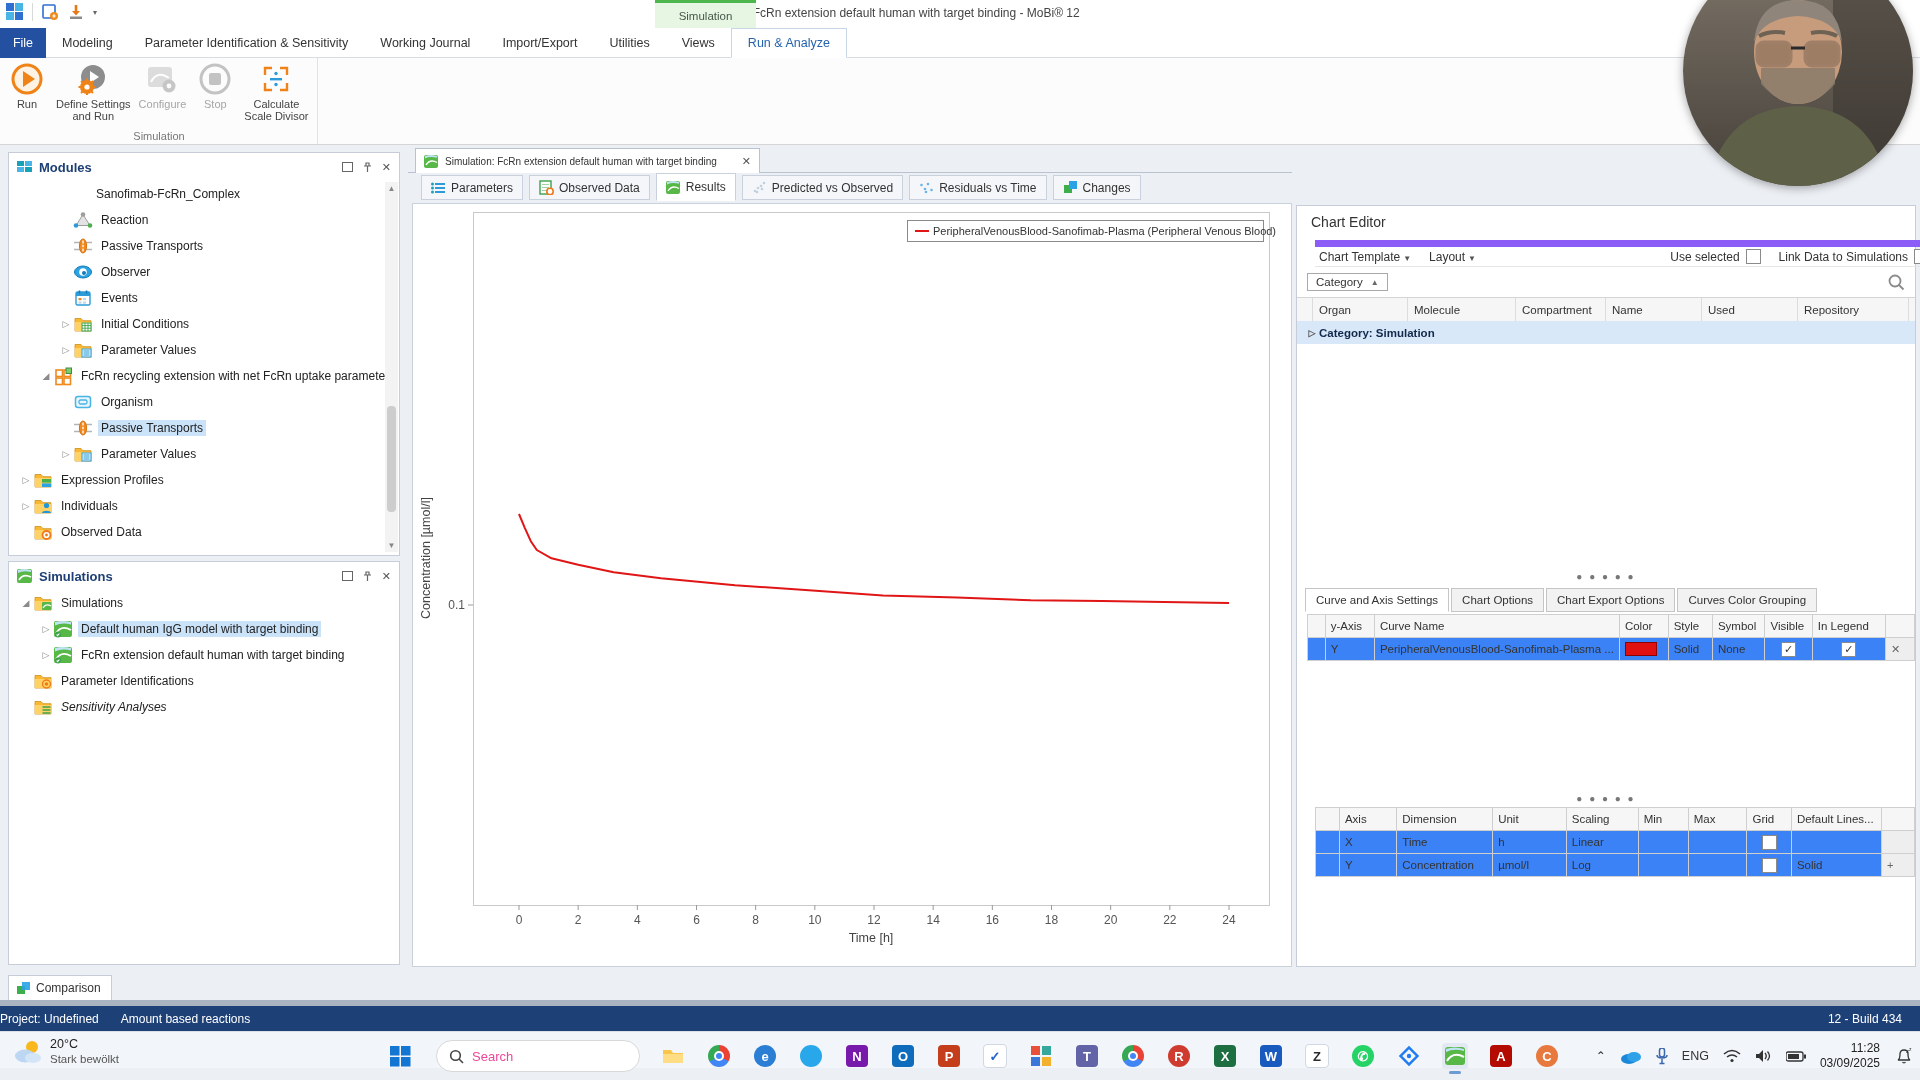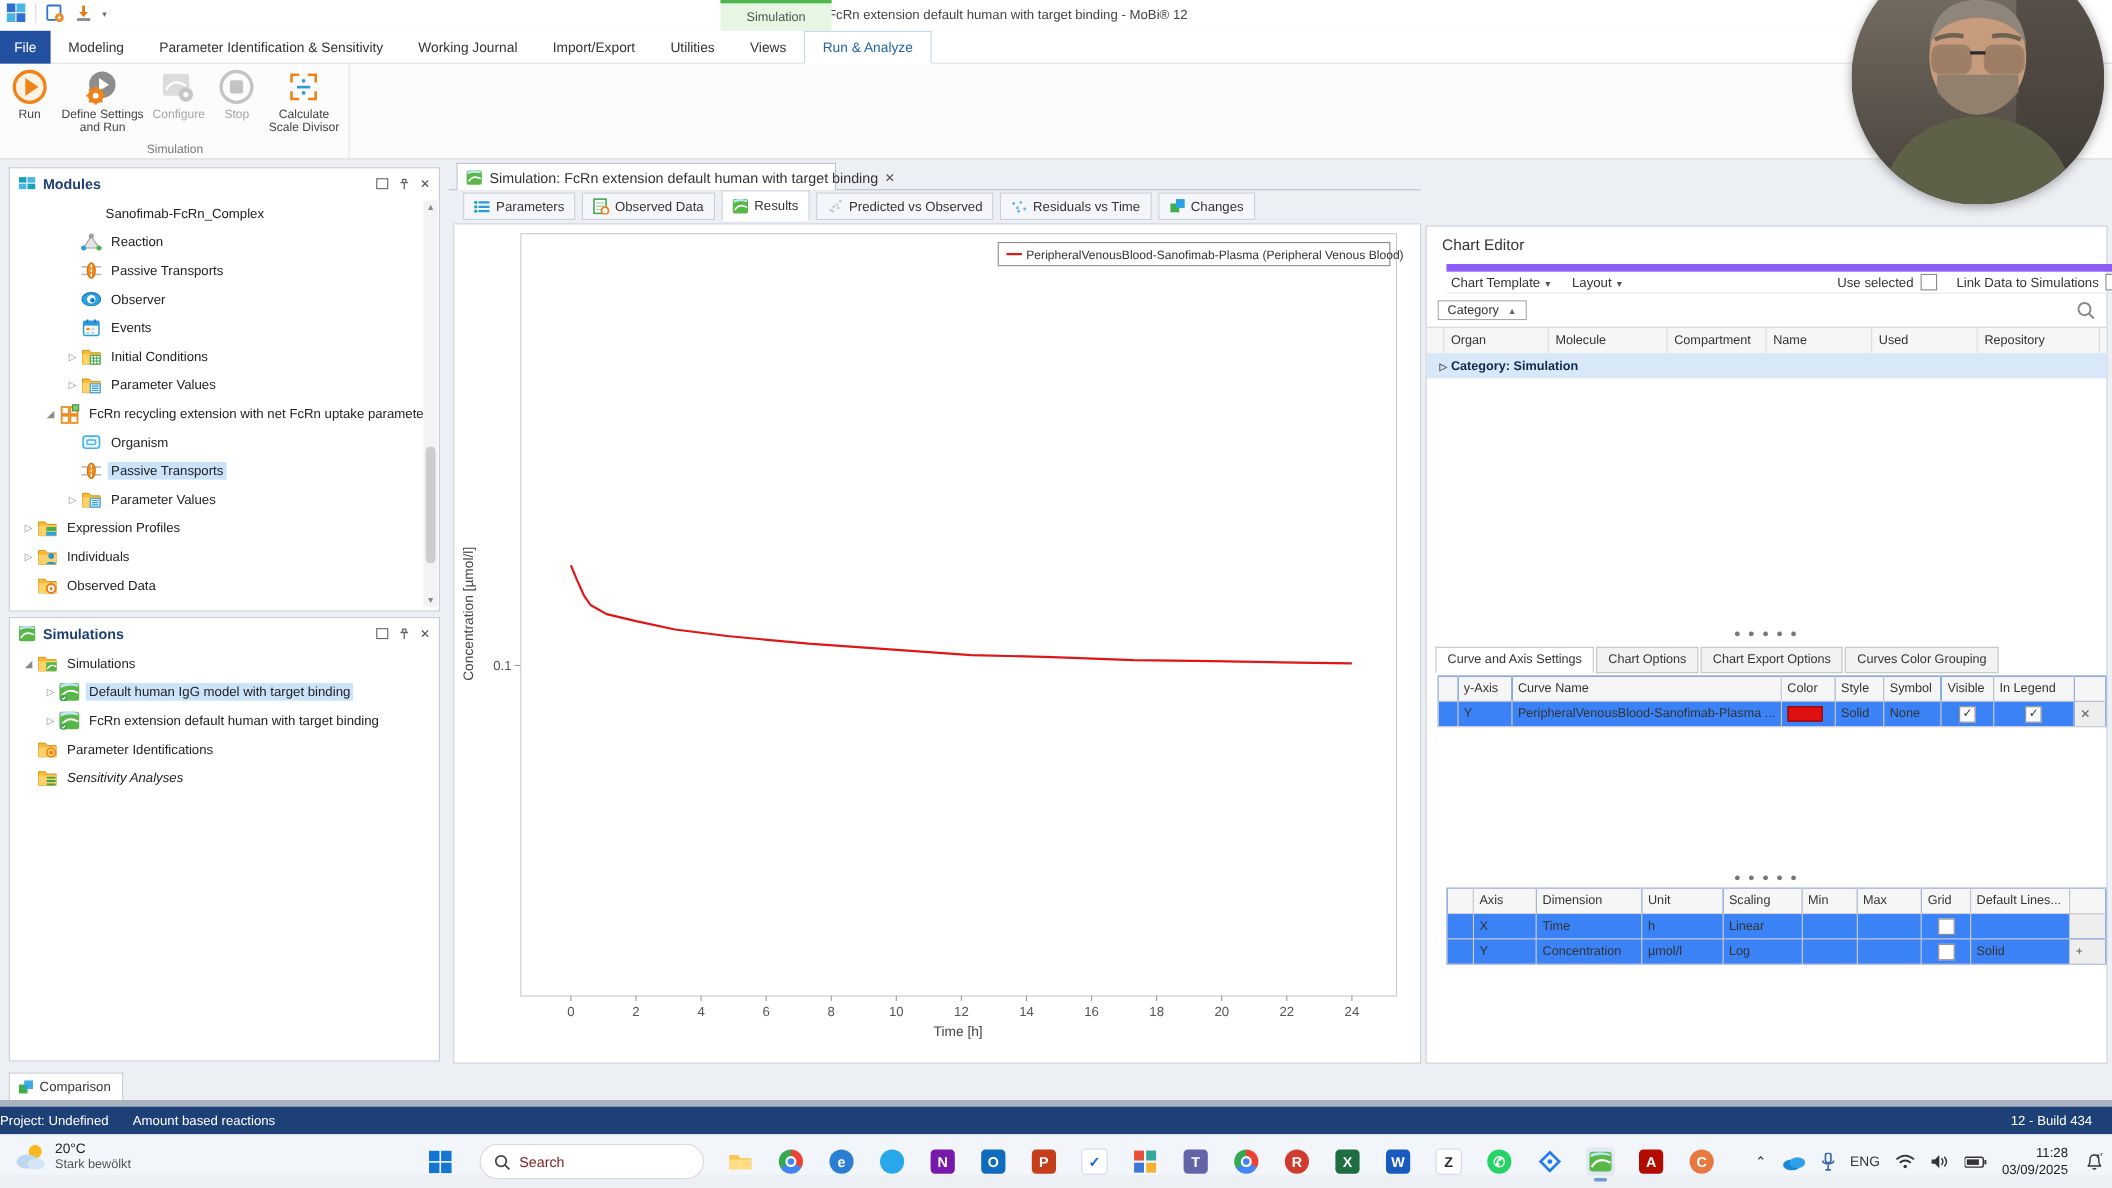--- a/index.html
+++ b/index.html
@@ -82,21 +82,21 @@
   .xcell{background:#eee;text-align:center;color:#666;font-size:11px}
 
   
   #comparison-tab{left:8px;top:975px;width:104px;height:25px;background:#fff;border:1px solid #c6cdd8;border-bottom:none;
                   display:flex;align-items:center;gap:6px;padding:0 8px;box-sizing:border-box;font-size:12px;color:#333}
   #gray-strip{left:0;top:1000px;width:1920px;height:6px;background:#aab3c0}
   #statusbar{left:0;top:1006px;width:1920px;height:25px;background:#1d4077;color:#fff;font-size:12px;display:flex;align-items:center}
   #taskbar{left:0;top:1031px;width:1920px;height:37px;background:#f2f5f9;border-top:1px solid #dce1e8;box-sizing:border-box}
   #tb-weather{left:12px;top:5px;display:flex;align-items:center;gap:8px}
   #tb-search{left:436px;top:8px;width:204px;height:32px;background:#fff;border:1px solid #d8d8d8;border-radius:16px;
-             display:flex;align-items:center;gap:8px;padding:0 12px;box-sizing:border-box;color:#7f1d1d;font-size:13px}
+             display:flex;align-items:center;gap:8px;padding:0 12px;box-sizing:border-box;color:#ec4899;font-size:13px}
   #tb-icons{left:660px;top:6px;display:flex;gap:20px;align-items:center;height:36px}
   .tbi{width:26px;height:26px;display:flex;align-items:center;justify-content:center;position:relative}
   .tbi.active-app{background:#e2e9f2;border-radius:4px}
   .tbi.active-app:after{content:"";position:absolute;bottom:-5px;left:7px;width:12px;height:3px;border-radius:2px;background:#6b9bd2}
   .appsq{width:22px;height:22px;border-radius:4px;display:flex;align-items:center;justify-content:center;color:#fff;font-weight:bold;font-size:13px}
   #tb-tray{right:8px;top:0;height:48px;display:flex;align-items:center;gap:14px;color:#333;position:absolute}
   #tb-clock{text-align:right;font-size:12px;line-height:15px;color:#222}
 
   
   #webcam{left:1683px;top:-44px;width:230px;height:230px;border-radius:50%;overflow:hidden;z-index:50;box-shadow:0 2px 10px rgba(0,0,0,.35)}
@@ -491,21 +491,21 @@
 
 <div class="abs" id="doc-tabbar-line"></div>
 <div class="abs doctab" style="left:415px;top:148px;width:345px;height:25px">
   <span>
     <svg width="15" height="15">
         <rect x="0" y="1" width="14" height="13" rx="2" fill="#57b847"></rect>
         <path d="M1 4.5 Q6 2 13 3.8 L13 2 Q7 0 1 2 Z" fill="#bfe3f2"></path>
         <path d="M2 11 Q6 4.5 13 8.5" stroke="#fff" stroke-width="1.4" fill="none"></path>
       </svg>
   </span>
-  <span style="font-size:13px;color:#333;white-space:nowrap">Simulation: FcRn extension default human with target binding</span>
+  <span style="font-size:10px;color:#333;white-space:nowrap">Simulation: FcRn extension default human with target binding</span>
   <span style="margin-left:auto;font-size:11px;color:#555">✕</span>
 </div>
 <div class="abs" id="view-tabs">
     <div class="vtab">
       <span>
         <svg width="15" height="14">
           <g stroke="#2d9bd8" stroke-width="2">
             <path d="M4 3h10M4 7h10M4 11h10"></path>
           </g>
           <g fill="#17a2b8">

